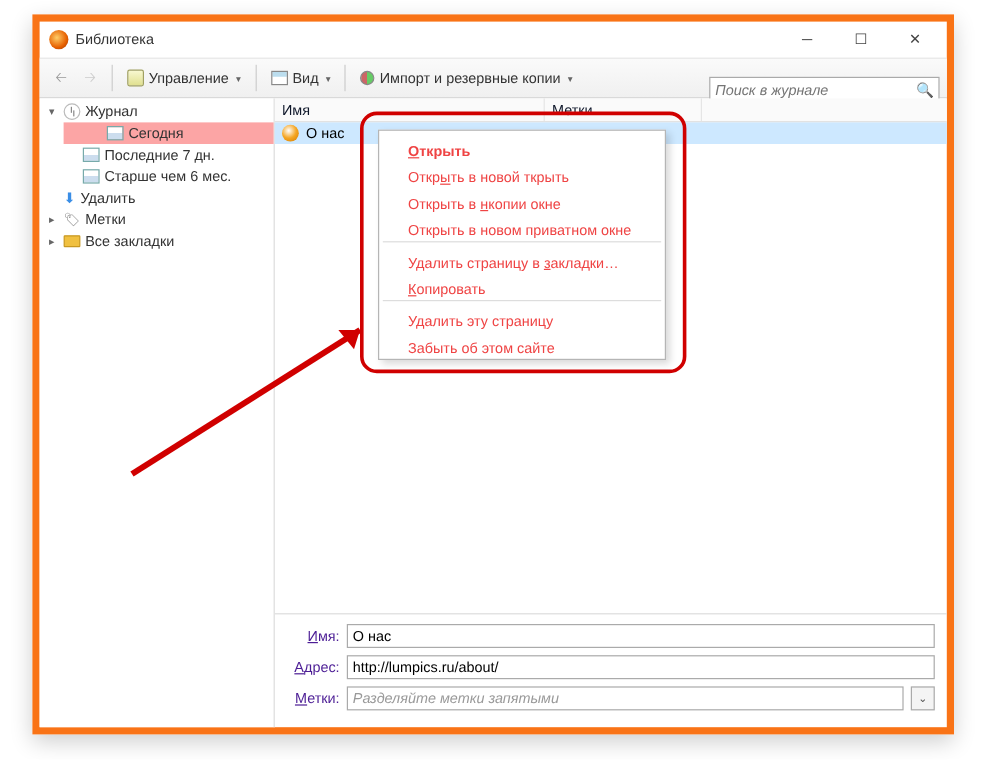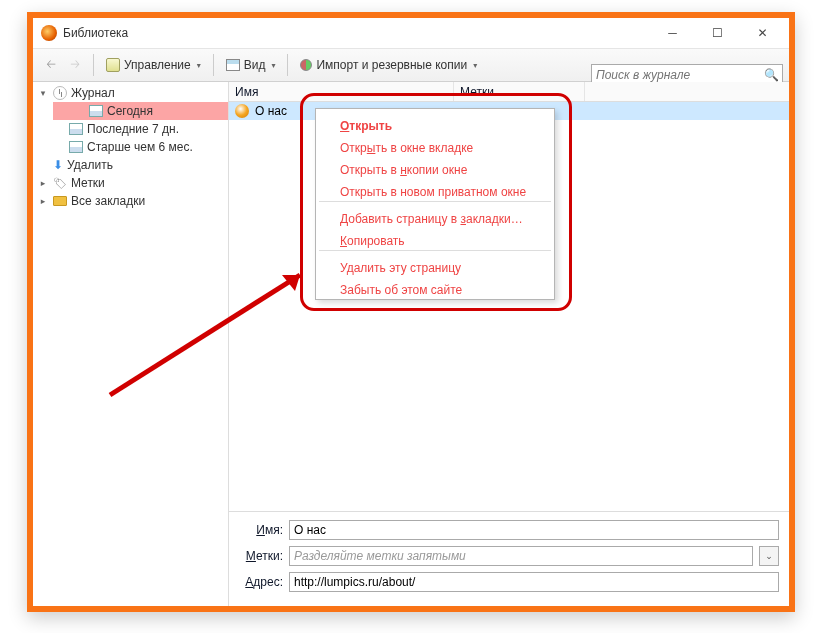--- a/index.html
+++ b/index.html
@@ -41,21 +41,21 @@
 .col.c1{width:225px} .col.c2{width:131px} .col.c3{flex:1; border-right:none}
 .rows { flex: 1; position: relative; }
 .row { height: 18px; display: flex; align-items: center; background: #cde8ff; }
 .row .c1{width:225px; display:flex; align-items:center; padding-left:6px; gap:6px}
 .row .c2{width:131px}
 .row .c3{flex:1; padding-left:6px}
 .globe { width: 14px; height: 14px; border-radius: 50%; background: radial-gradient(circle at 40% 35%, #fff, #f5a623 50%, #d27a00); }
 
 .panel { border-top: 1px solid #ddd; padding: 8px 10px; }
 .prow { display: flex; align-items: center; margin-bottom: 6px; gap: 6px; }
-.prow label { width: 44px; text-align: right; color: #0f172a; }
+.prow label { width: 44px; text-align: right; color: #4c1d95; }
 .prow label .u { text-decoration: underline; }
 .prow input { flex: 1; height: 20px; border: 1px solid #aaa; padding: 0 4px; font-size: 12px; }
 .prow input::placeholder { font-style: italic; color: #999; }
 .dd-btn { width: 20px; height: 20px; border: 1px solid #aaa; background: #f4f4f4; display: flex; align-items: center; justify-content: center; font-size: 9px; color: #555; }
 
 .ctx { position: absolute; left: 315px; top: 108px; width: 240px; background: #fff; border: 1px solid #b5b5b5; box-shadow: 3px 3px 6px rgba(0,0,0,0.15); padding: 2px; z-index: 5; }
 .ctx-item { height: 22px; display: flex; align-items: flex-end; padding: 0 22px; color: #ef4444; }
 .ctx-item .b { font-weight: bold; }
 .ctx-item .u { text-decoration: underline; }
 .ctx-sep { height: 1px; background: #ddd; margin: 2px 1px; }
@@ -166,49 +166,49 @@
           <div class="c2"></div>
         </div>
       </div>
 
       <div class="panel">
         <div class="prow">
           <label><span class="u">И</span><span>мя:</span></label>
           <input value="О нас" style="">
         </div>
         <div class="prow">
+          <label><span class="u">А</span><span>дрес:</span></label>
+          <input value="http://lumpics.ru/about/" style="">
+        </div>
+        <div class="prow">
           <label><span class="u">М</span><span>етки:</span></label>
           <input placeholder="Разделяйте метки запятыми" style="">
           <div class="dd-btn">⌄</div>
         </div>
-        <div class="prow">
-          <label><span class="u">А</span><span>дрес:</span></label>
-          <input value="http://lumpics.ru/about/" style="">
-        </div>
       </div>
     </div>
   </div>
 </div>
 
 <div class="ctx">
   <div class="ctx-item">
       <span><span class="b u">О</span><span class="b">ткрыть</span></span>
     </div>
   <div class="ctx-item">
-      <span><span>Откр</span><span class="u">ы</span><span>ть в окне вкладке</span></span>
+      <span><span>Откр</span><span class="u">ы</span><span>ть в новой ткрыть</span></span>
     </div>
   <div class="ctx-item">
       <span><span>Открыть в </span><span class="u">н</span><span>копии окне</span></span>
     </div>
   <div class="ctx-item">
       <span>Открыть в новом приватном окне</span>
     </div>
   <div class="ctx-sep"></div>
   <div class="ctx-item">
-      <span><span>Добавить страницу в </span><span class="u">з</span><span>акладки…</span></span>
+      <span><span>Удалить страницу в </span><span class="u">з</span><span>акладки…</span></span>
     </div>
   <div class="ctx-item">
       <span><span class="u">К</span><span>опировать</span></span>
     </div>
   <div class="ctx-sep"></div>
   <div class="ctx-item">
       <span>Удалить эту страницу</span>
     </div>
   <div class="ctx-item">
       <span>Забыть об этом сайте</span>

